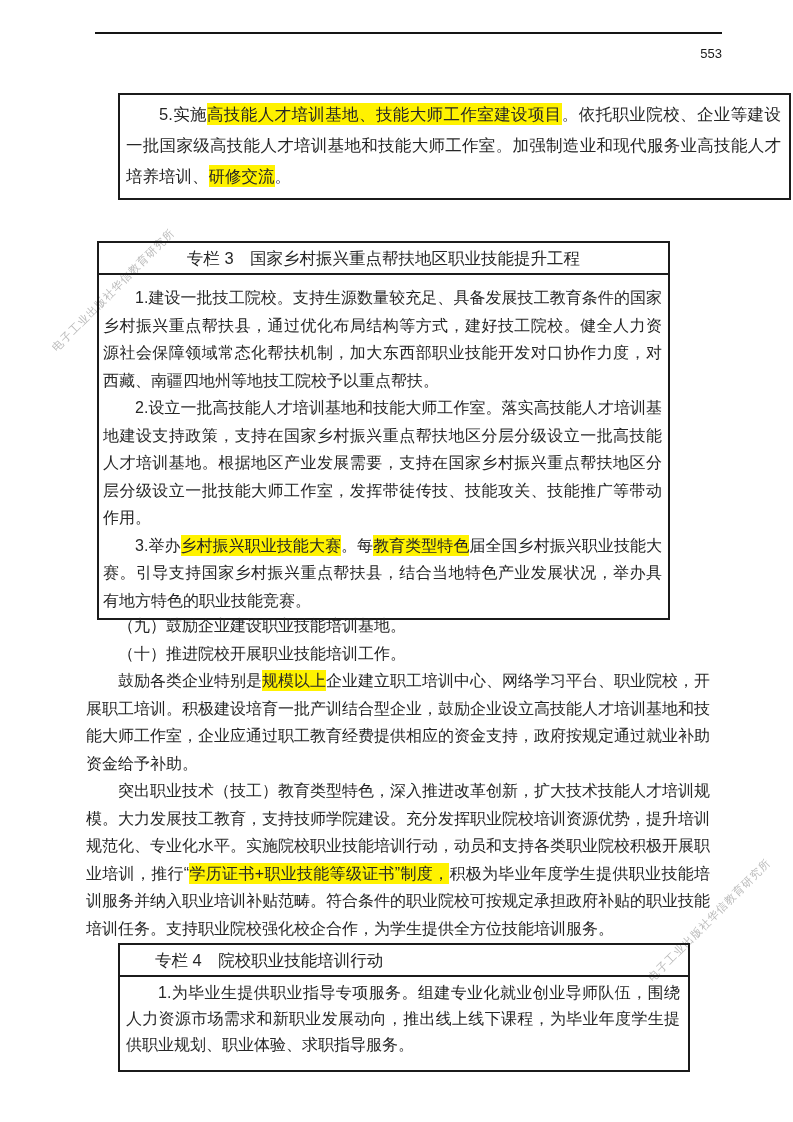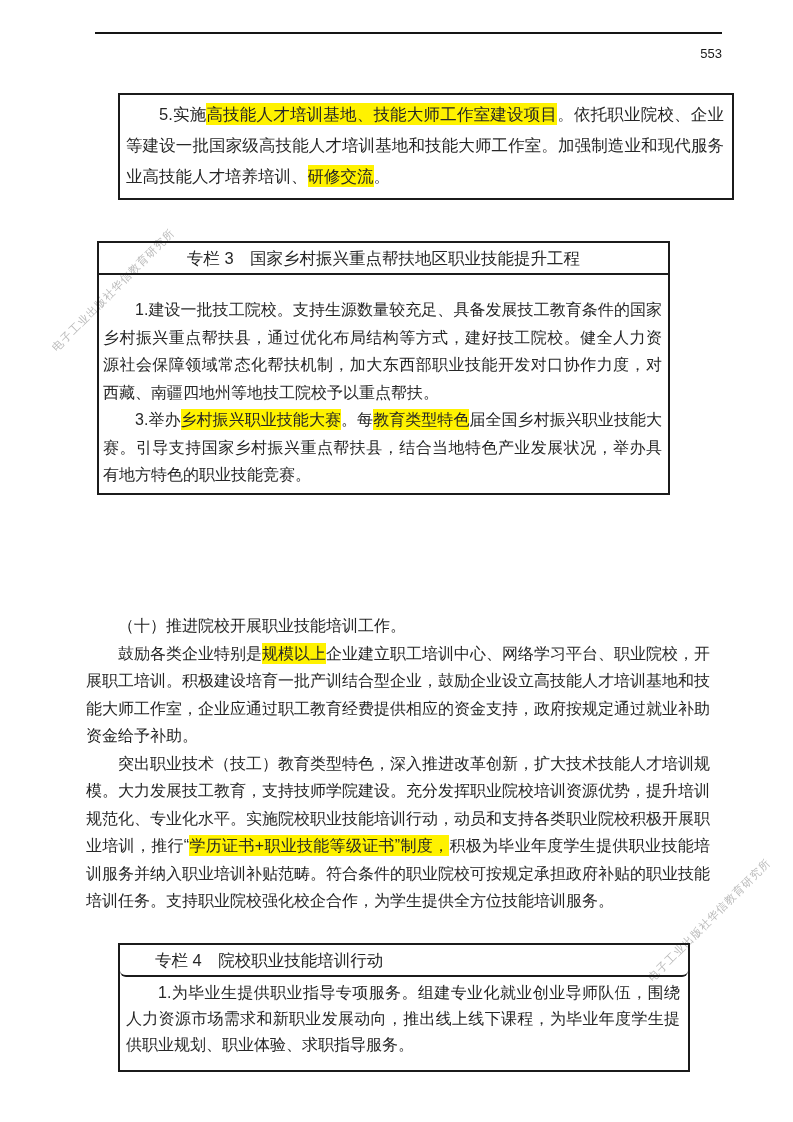--- a/index.html
+++ b/index.html
@@ -29,21 +29,21 @@
   }
   .para {
     margin: 0;
     text-indent: 2em;
     text-align: justify;
   }
   .intro-box {
     position: absolute;
     top: 93px;
     left: 118px;
-    width: 616px;
+    width: 673px;
     box-sizing: border-box;
     border: 2px solid #1b1b1b;
     padding: 4px 8px 6px 6px;
     font-size: 16.5px;
     line-height: 31px;
   }
   .panel {
     position: absolute;
     box-sizing: border-box;
     border: 2px solid #1b1b1b;
@@ -52,23 +52,23 @@
   .panel3 { top: 241px; left: 97px; width: 573px; }
   .panel4 { top: 943px; left: 118px; width: 572px; }
   .panel-header {
     border-bottom: 2px solid #1b1b1b;
     font-size: 16.5px;
     line-height: 26px;
     padding: 2px 12px;
     white-space: pre-wrap;
   }
   .panel3 .panel-header { text-align: center; }
-  .panel4 .panel-header { text-align: left; padding-left: 35px; border-radius: 6px; }
+  .panel4 .panel-header { text-align: left; padding-left: 35px; }
   .panel-body {
-    padding: 21px 6px 4px 4px;
+    padding: 9px 6px 4px 4px;
     font-size: 16px;
     line-height: 27.5px;
   }
   .panel4 .panel-body { line-height: 26px; padding: 3px 8px 12px 6px; }
   .body-text {
     position: absolute;
     top: 612px;
     left: 86px;
     width: 624px;
     font-size: 16px;
@@ -105,25 +105,27 @@
   <div class="top-rule"></div>
 
   <div class="intro-box">
     <p class="para"><span>5.实施</span><mark class="hl">高技能人才培训基地、技能大师工作室建设项目</mark><span>。依托职业院校、企业等建设一批国家级高技能人才培训基地和技能大师工作室。加强制造业和现代服务业高技能人才培养培训、</span><mark class="hl">研修交流</mark><span>。</span></p>
   </div>
 
   <div class="panel panel3">
     <div class="panel-header">专栏 3　国家乡村振兴重点帮扶地区职业技能提升工程</div>
     <div class="panel-body">
       <p class="para"><span>1.建设一批技工院校。支持生源数量较充足、具备发展技工教育条件的国家乡村振兴重点帮扶县，通过优化布局结构等方式，建好技工院校。健全人力资源社会保障领域常态化帮扶机制，加大东西部职业技能开发对口协作力度，对西藏、南疆四地州等地技工院校予以重点帮扶。</span></p>
+      <p class="para"><span>2.设立一批高技能人才培训基地和技能大师工作室。落实高技能人才培训基地建设支持政策，支持在国家乡村振兴重点帮扶地区分层分级设立一批高技能人才培训基地。根据地区产业发展需要，支持在国家乡村振兴重点帮扶地区分层分级设立一批技能大师工作室，发挥带徒传技、技能攻关、技能推广等带动作用。</span></p>
       <p class="para"><span>3.举办</span><mark class="hl">乡村振兴职业技能大赛</mark><span>。每</span><mark class="hl">教育类型特色</mark><span>届全国乡村振兴职业技能大赛。引导支持国家乡村振兴重点帮扶县，结合当地特色产业发展状况，举办具有地方特色的职业技能竞赛。</span></p>
     </div>
   </div>
 
   <div class="body-text">
+    <p class="para">（九）鼓励企业建设职业技能培训基地。</p>
     <p class="para">（十）推进院校开展职业技能培训工作。</p>
     <p class="para"><span>鼓励各类企业特别是</span><mark class="hl">规模以上</mark><span>企业建立职工培训中心、网络学习平台、职业院校，开展职工培训。积极建设培育一批产训结合型企业，鼓励企业设立高技能人才培训基地和技能大师工作室，企业应通过职工教育经费提供相应的资金支持，政府按规定通过就业补助资金给予补助。</span></p>
     <p class="para"><span>突出职业技术（技工）教育类型特色，深入推进改革创新，扩大技术技能人才培训规模。大力发展技工教育，支持技师学院建设。充分发挥职业院校培训资源优势，提升培训规范化、专业化水平。实施院校职业技能培训行动，动员和支持各类职业院校积极开展职业培训，推行“</span><mark class="hl">学历证书+职业技能等级证书”制度，</mark><span>积极为毕业年度学生提供职业技能培训服务并纳入职业培训补贴范畴。符合条件的职业院校可按规定承担政府补贴的职业技能培训任务。支持职业院校强化校企合作，为学生提供全方位技能培训服务。</span></p>
   </div>
 
   <div class="panel panel4">
     <div class="panel-header">专栏 4　院校职业技能培训行动</div>
     <div class="panel-body">
       <p class="para"><span>1.为毕业生提供职业指导专项服务。组建专业化就业创业导师队伍，围绕人力资源市场需求和新职业发展动向，推出线上线下课程，为毕业年度学生提供职业规划、职业体验、求职指导服务。</span></p>
     </div>

